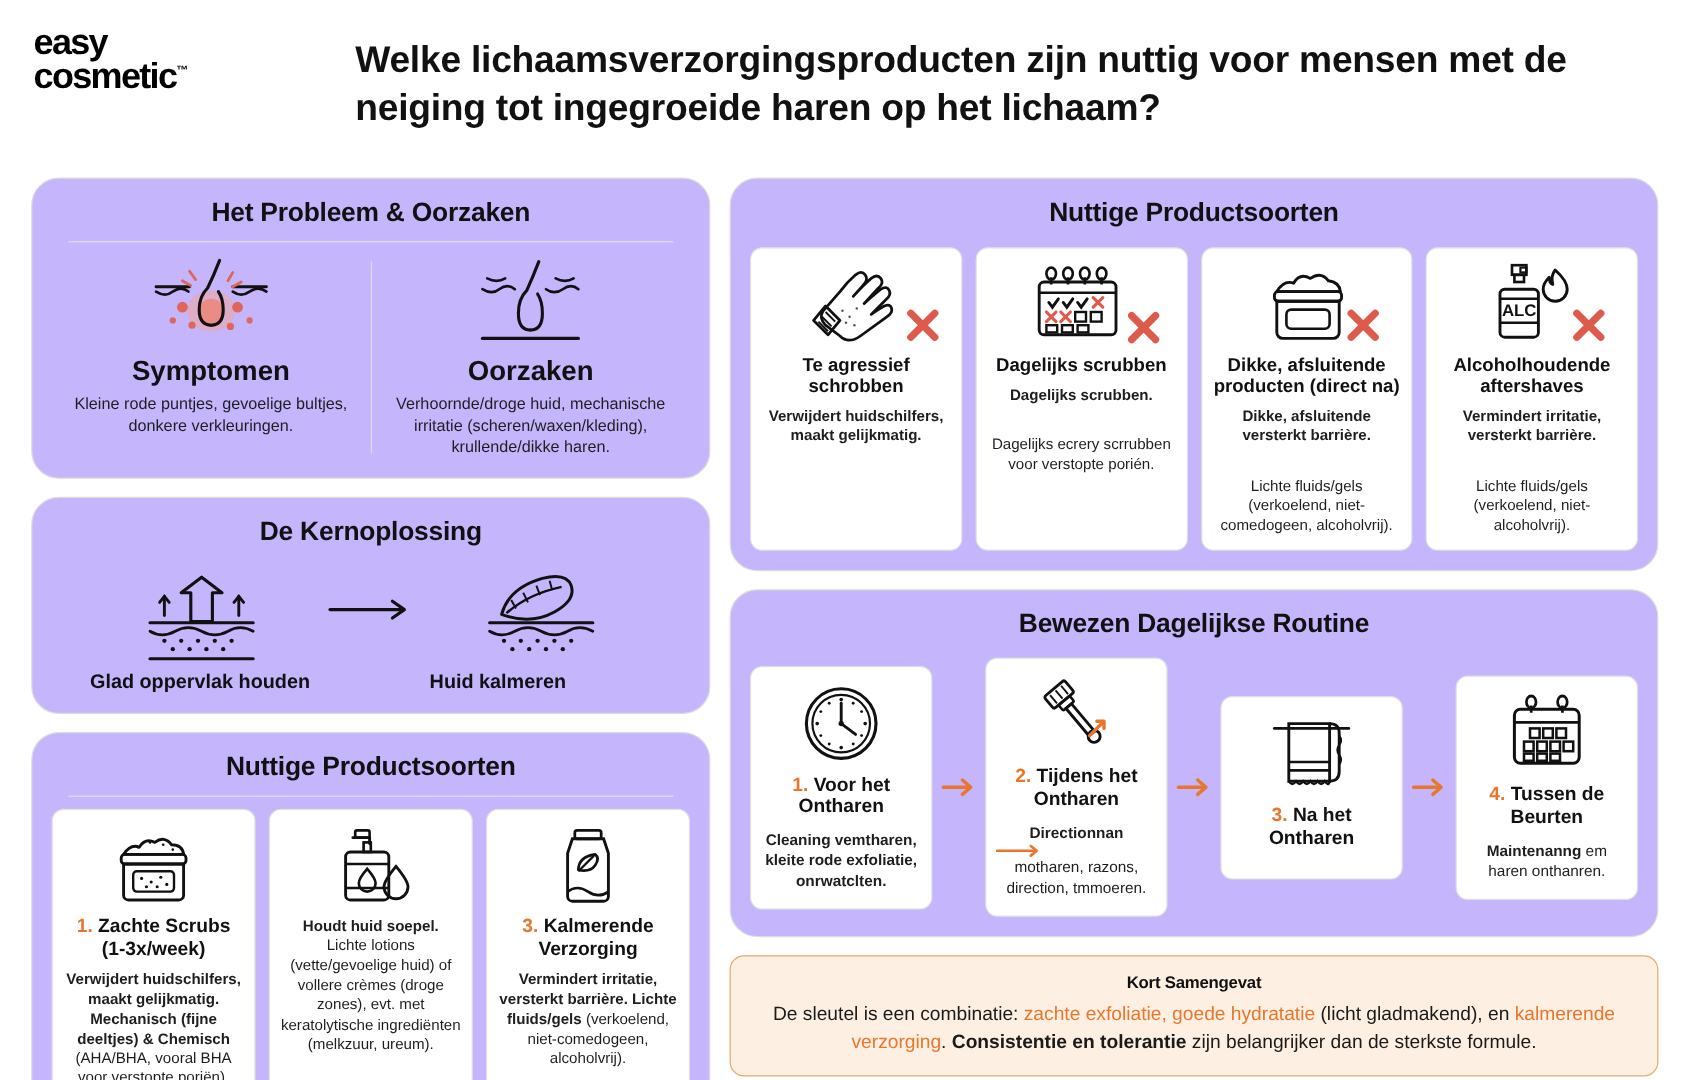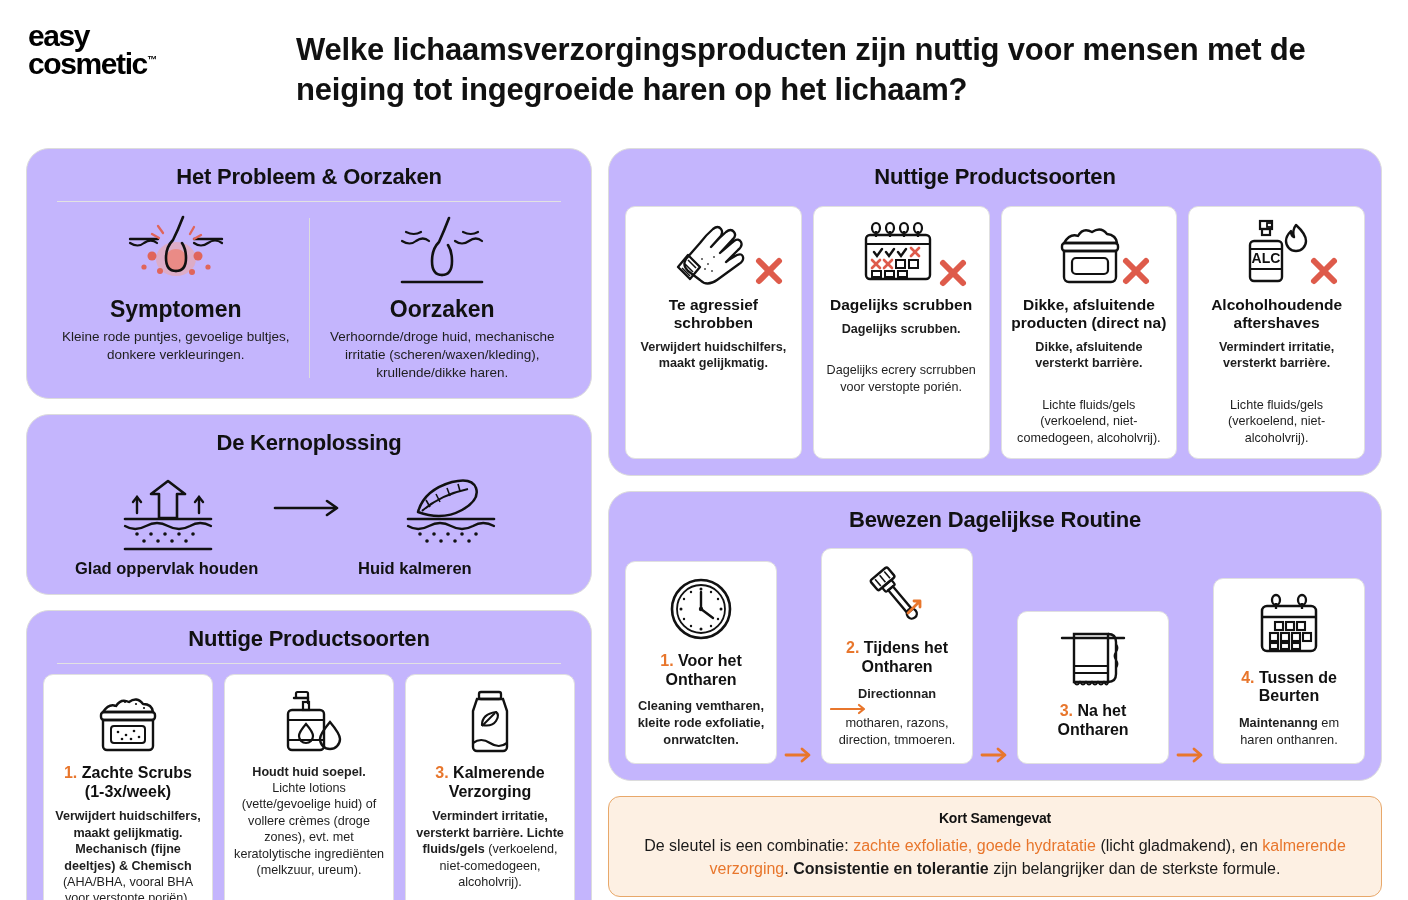--- a/index.html
+++ b/index.html
@@ -69,21 +69,21 @@
   .tile-h .num { color: #E8762C; }
   .tile-p { font-size: 12.6px; line-height: 1.30; color: #1e1e1e; }
   .tile-p b { font-weight: 700; }
   .tile-p.spaced { margin-top: 25px; }
 
   
   .tiles-right .tile-h { font-size: 15.5px; }
   .tiles-right .tile-p { font-size: 12.6px; }
 
   
-  .routine-row { display: flex; align-items: flex-end; padding-top: 4px; }
+  .routine-row { display: flex; align-items: center; padding-top: 4px; }
   .r-step {
     flex: 1; border: 1px solid #e0e0e0; border-radius: 10px;
     padding: 12px 8px 14px; text-align: center; background: #fff;
   }
   .r-arrow { flex: 0 0 44px; display: flex; align-items: center; justify-content: center; color: #E8762C; }
   .r-icon { height: 70px; display: flex; align-items: center; justify-content: center; margin-bottom: 8px; }
   .r-h { font-size: 16px; font-weight: 700; line-height: 1.18; color: #111; margin-bottom: 9px; }
   .r-h .num { color: #E8762C; }
   .r-p { font-size: 12.8px; line-height: 1.32; color: #1e1e1e; }
   .r-p b { font-weight: 700; }

